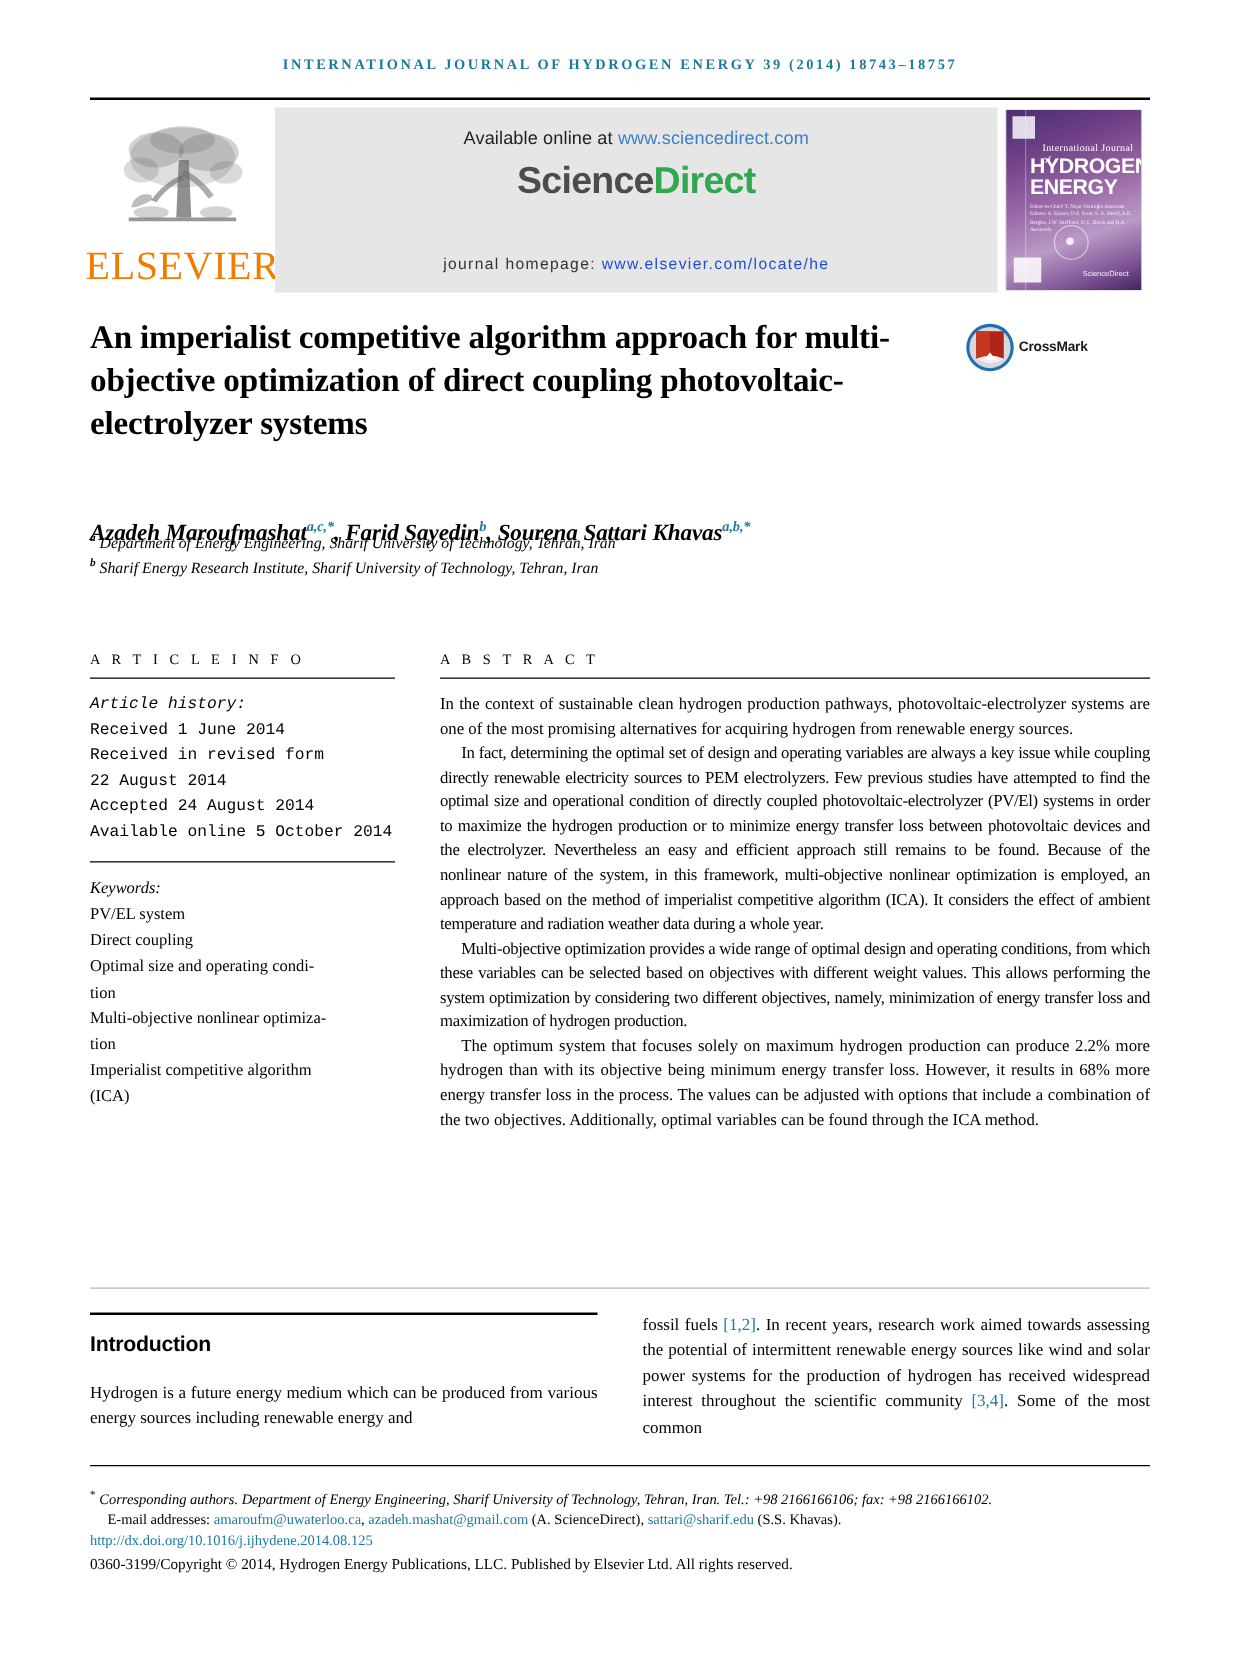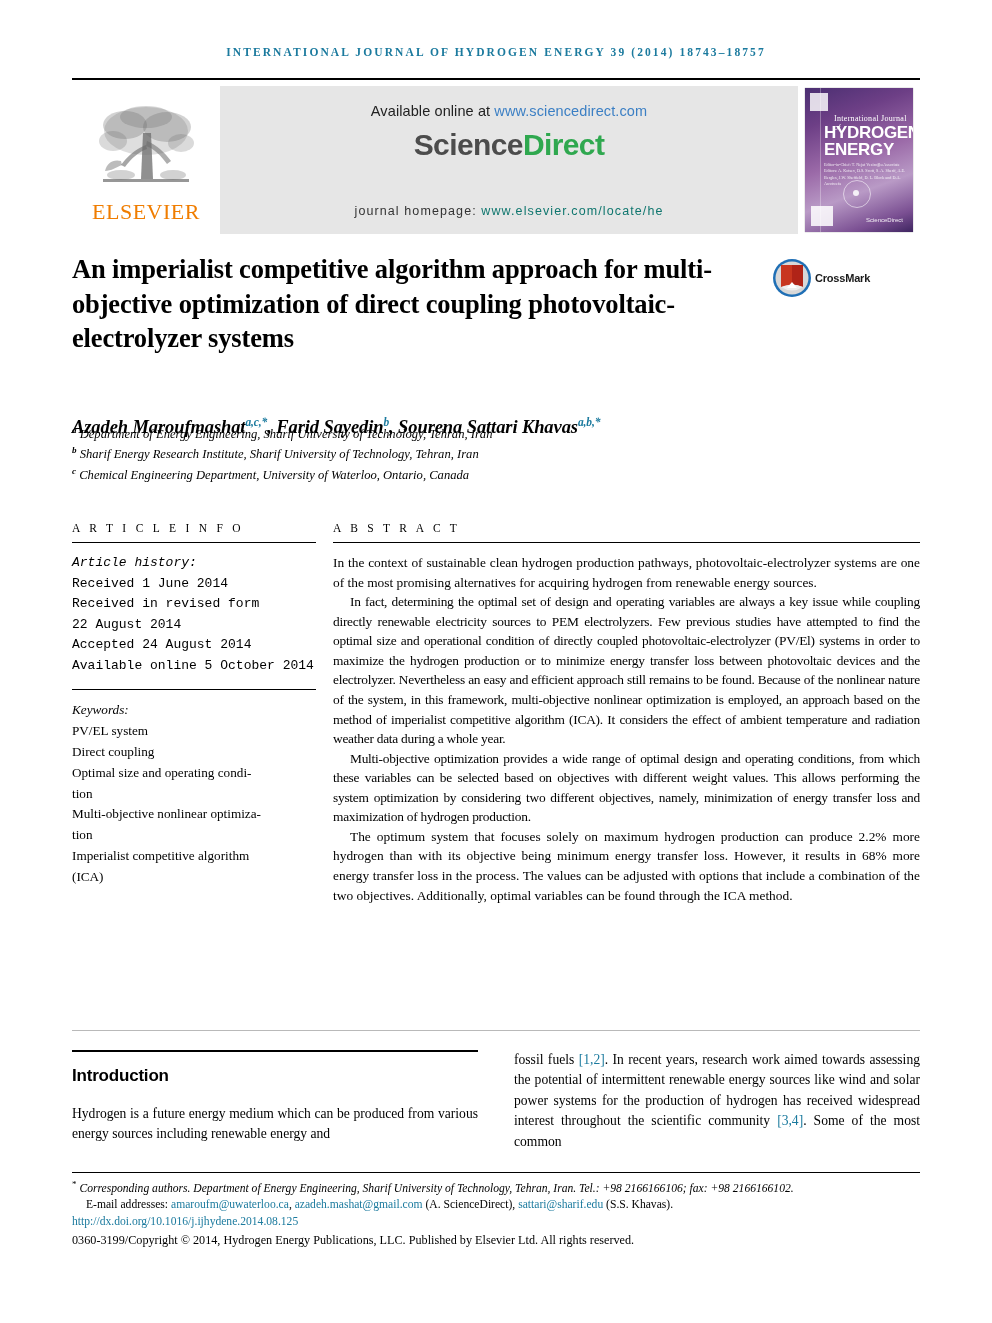--- a/index.html
+++ b/index.html
@@ -59,21 +59,21 @@
     padding-top: 4px;
     box-sizing: border-box;
   }
   .elsevier-tree {
     width: 110px;
     height: 98px;
     display: block;
   }
   .elsevier-word {
     font-family: "Liberation Serif", serif;
-    font-size: 22px;
+    font-size: 32px;
     letter-spacing: 0.5px;
     color: #f07d00;
     line-height: 1;
     margin-top: 2px;
   }
 
   .sd-band {
     flex: 1 1 auto;
     background: #e6e6e6;
     margin: 6px 0 6px 0;
@@ -104,21 +104,21 @@
     position: absolute;
     bottom: 16px;
     left: 0;
     width: 100%;
     text-align: center;
     font-family: "Liberation Sans", sans-serif;
     font-size: 12.5px;
     letter-spacing: 1.1px;
     color: #333;
   }
-  .journal-home .url { color: #0f766e; }
+  .journal-home .url { color: #1d4ed8; }
 
   .cover-block {
     flex: 0 0 122px;
     width: 122px;
     display: flex;
     align-items: center;
     justify-content: center;
   }
   .cover {
     width: 108px;
@@ -271,21 +271,21 @@
     font-size: 0.72em;
   }
 
   
   .info-abstract {
     position: absolute;
     top: 522px;
     left: 72px;
     width: 848px;
     display: flex;
-    gap: 17px;
+    gap: 36px;
   }
   .col-info {
     flex: 0 0 244px;
     width: 244px;
   }
   .col-abstract {
     flex: 1 1 auto;
   }
   .sec-head {
     font-family: "Liberation Serif", serif;
@@ -370,21 +370,21 @@
   }
   .cite { color: #1b7a9e; }
 
   
   .footnotes {
     position: absolute;
     top: 1172px;
     left: 72px;
     width: 848px;
     border-top: 1px solid #000;
-    padding-top: 5px;
+    padding-top: 16px;
   }
   .fn-line {
     font-family: "Liberation Serif", serif;
     font-size: 11.6px;
     line-height: 1.42;
     margin: 0;
   }
   .fn-line .lead-ital { font-style: italic; }
   .fn-star { font-size: 9px; vertical-align: super; }
   .mail { color: #1b7a9e; }
@@ -476,21 +476,20 @@
     </div>
   </div>
 
   <div class="authors">
     <span>Azadeh Maroufmashat</span><sup>a,c,*</sup>, <span>Farid Sayedin</span><sup>b</sup>, <span>Sourena Sattari Khavas</span><sup>a,b,*</sup>
   </div>
 
   <div class="affiliations">
     <div class="aff"><sup>a</sup> <span>Department of Energy Engineering, Sharif University of Technology, Tehran, Iran</span></div>
     <div class="aff"><sup>b</sup> <span>Sharif Energy Research Institute, Sharif University of Technology, Tehran, Iran</span></div>
-    <div class="aff"><sup>c</sup> <span>Chemical Engineering Department, University of Waterloo, Ontario, Canada</span></div>
   </div>
 
   <div class="info-abstract">
 
     <div class="col-info">
       <div class="sec-head">A R T I C L E   I N F O</div>
       <div class="rule-thick"></div>
       <div class="info-line italic">Article history:</div>
       <div class="info-line">Received 1 June 2014</div>
       <div class="info-line">Received in revised form</div>

